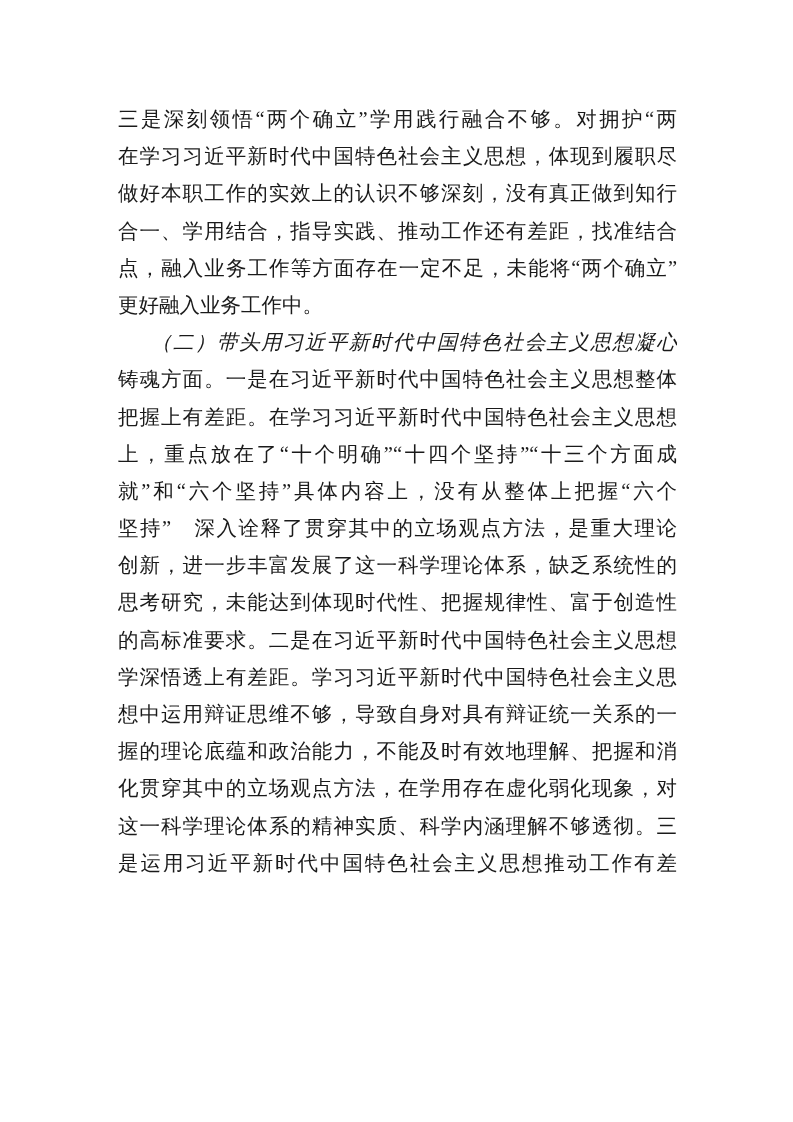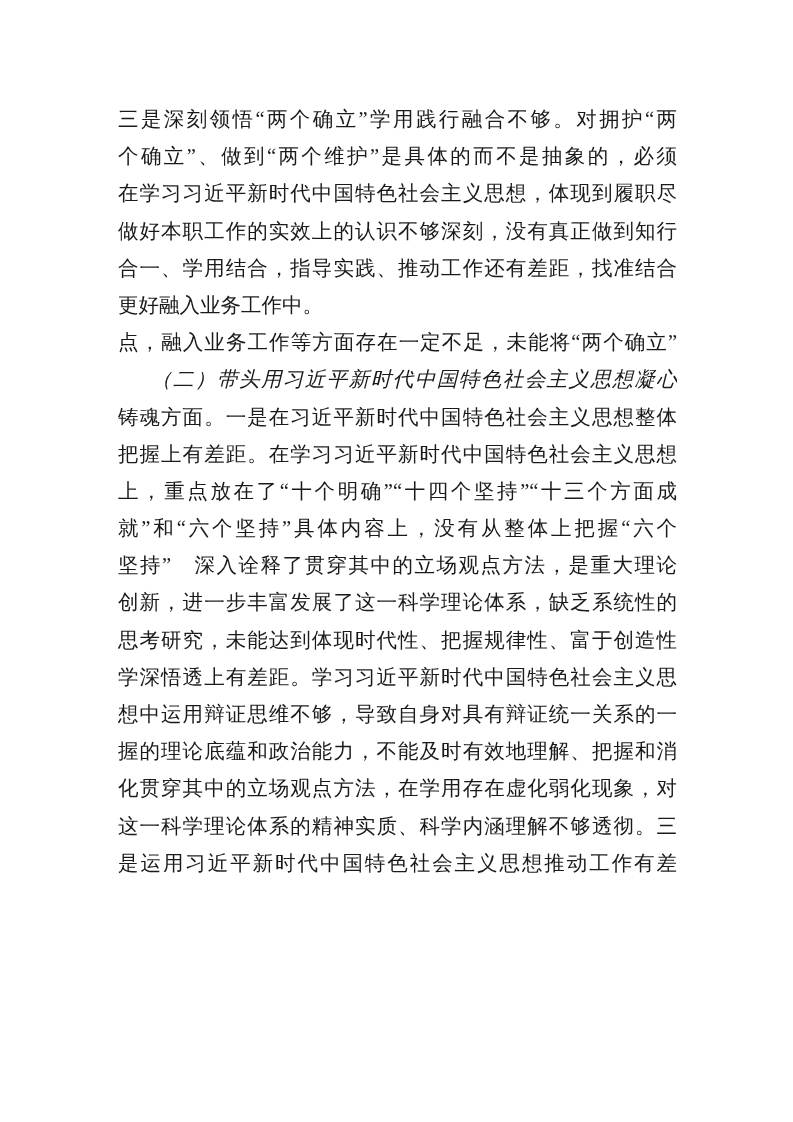--- a/index.html
+++ b/index.html
@@ -40,36 +40,36 @@
     font-style: italic;
   }
 </style>
 </head>
 <body>
 
 <div class="page">
   <div class="text-block">
       <div>
         <div class="line">三是深刻领悟“两个确立”学用践行融合不够。对拥护“两</div>
-        <div class="line">个确立”、做到“两个维护”是具体的而不是抽象的，必须</div>
         <div class="line">在学习习近平新时代中国特色社会主义思想，体现到履职尽责、</div>
         <div class="line">做好本职工作的实效上的认识不够深刻，没有真正做到知行</div>
         <div class="line">合一、学用结合，指导实践、推动工作还有差距，找准结合</div>
+        <div class="line">点，融入业务工作等方面存在一定不足，未能将“两个确立”</div>
         <div class="line no-justify">更好融入业务工作中。</div>
-        <div class="line">点，融入业务工作等方面存在一定不足，未能将“两个确立”</div>
       </div>
       <div>
         <div class="line indent">（二）带头用习近平新时代中国特色社会主义思想凝心</div>
         <div class="line">铸魂方面。一是在习近平新时代中国特色社会主义思想整体</div>
         <div class="line">把握上有差距。在学习习近平新时代中国特色社会主义思想</div>
         <div class="line">上，重点放在了“十个明确”“十四个坚持”“十三个方面成</div>
         <div class="line">就”和“六个坚持”具体内容上，没有从整体上把握“六个</div>
         <div class="line">坚持”　深入诠释了贯穿其中的立场观点方法，是重大理论</div>
         <div class="line">创新，进一步丰富发展了这一科学理论体系，缺乏系统性的</div>
         <div class="line">思考研究，未能达到体现时代性、把握规律性、富于创造性</div>
+        <div class="line">的高标准要求。二是在习近平新时代中国特色社会主义思想</div>
         <div class="line">学深悟透上有差距。学习习近平新时代中国特色社会主义思</div>
         <div class="line">想中运用辩证思维不够，导致自身对具有辩证统一关系的一</div>
         <div class="line">握的理论底蕴和政治能力，不能及时有效地理解、把握和消</div>
         <div class="line">化贯穿其中的立场观点方法，在学用存在虚化弱化现象，对</div>
         <div class="line">这一科学理论体系的精神实质、科学内涵理解不够透彻。三</div>
         <div class="line">是运用习近平新时代中国特色社会主义思想推动工作有差</div>
       </div>
     </div>
 </div>
 

